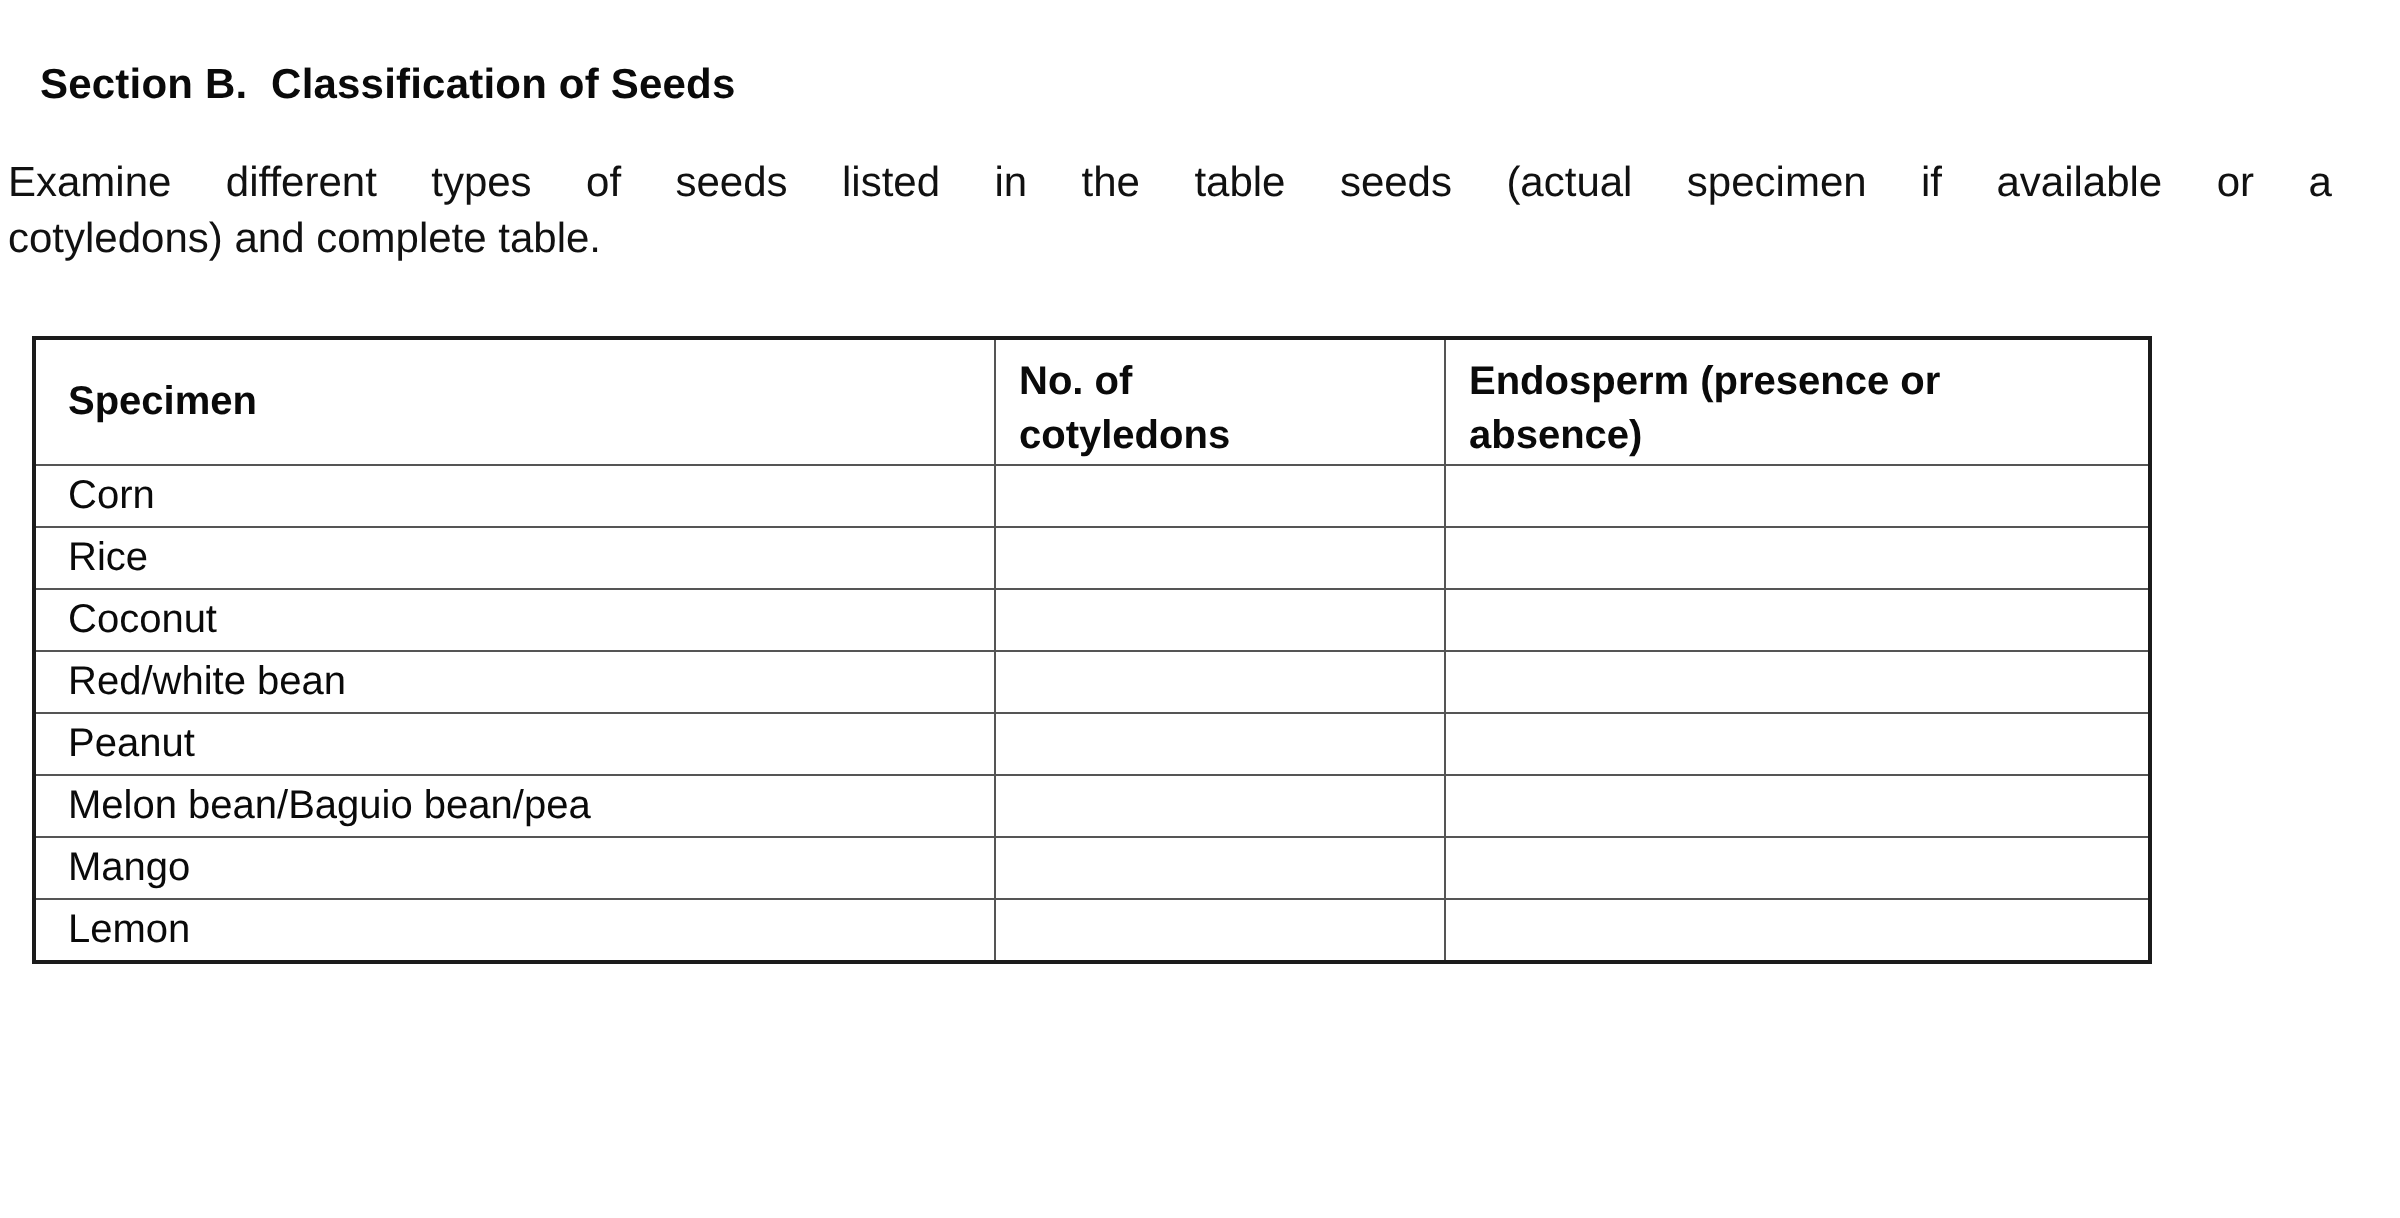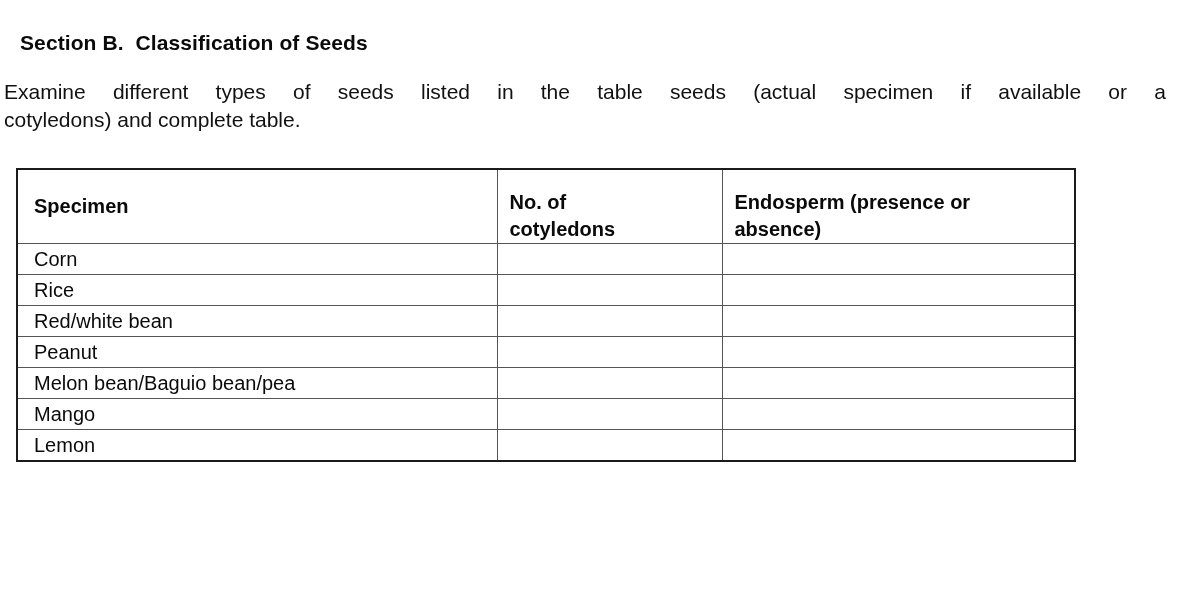--- a/index.html
+++ b/index.html
@@ -81,21 +81,21 @@
   thead th {
     border-bottom: 2px solid #1b1b1b;
     height: 62px;
     vertical-align: top;
     text-align: left;
     font-size: 20px;
     font-weight: bold;
     line-height: 27px;
   }
   th .th-inner {
-    padding: 19px 10px 0 12px;
+    padding: 8px 10px 0 12px;
     white-space: pre-line;
   }
   th.specimen-head {
     vertical-align: middle;
   }
   th.specimen-head .th-inner {
     padding: 0 10px 0 16px;
   }
 
   tbody td {
@@ -168,20 +168,25 @@
           <td class="specimen-cell">Corn</td>
           <td class="blank-cell"></td>
           <td class="blank-cell"></td>
         </tr>
         <tr>
           <td class="specimen-cell">Rice</td>
           <td class="blank-cell"></td>
           <td class="blank-cell"></td>
         </tr>
         <tr>
+          <td class="specimen-cell">Coconut</td>
+          <td class="blank-cell"></td>
+          <td class="blank-cell"></td>
+        </tr>
+        <tr>
           <td class="specimen-cell">Red/white bean</td>
           <td class="blank-cell"></td>
           <td class="blank-cell"></td>
         </tr>
         <tr>
           <td class="specimen-cell">Peanut</td>
           <td class="blank-cell"></td>
           <td class="blank-cell"></td>
         </tr>
         <tr>

